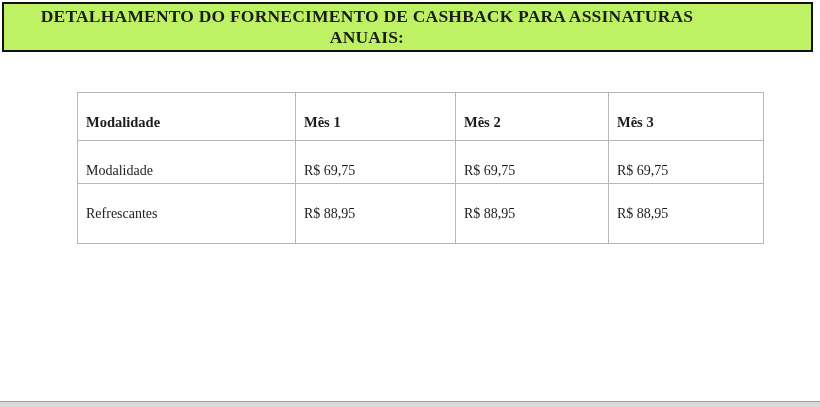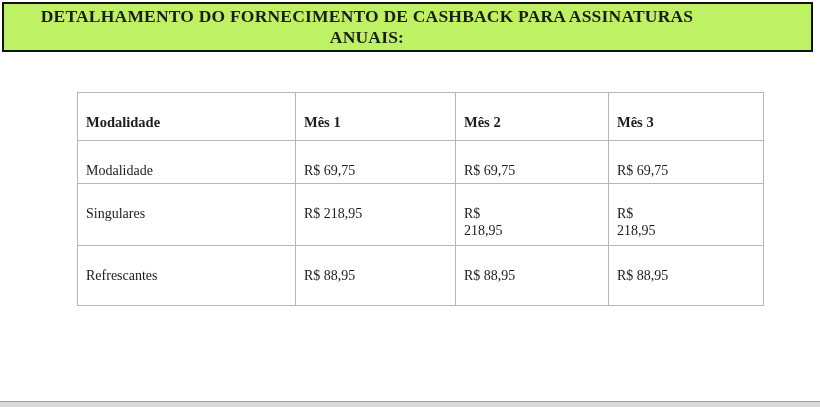--- a/index.html
+++ b/index.html
@@ -101,28 +101,20 @@
         <th>Mês 1</th>
         <th>Mês 2</th>
         <th>Mês 3</th>
       </tr>
       <tr style="height:42px">
         <td>Modalidade</td>
         <td>R$ 69,75</td>
         <td>R$ 69,75</td>
         <td>R$ 69,75</td>
       </tr>
-      <tr style="height:62px">
-        <td>Singulares</td>
-        <td>R$ 218,95</td>
-        <td>R$
-218,95</td>
-        <td>R$
-218,95</td>
-      </tr>
       <tr style="height:60px">
         <td>Refrescantes</td>
         <td>R$ 88,95</td>
         <td>R$ 88,95</td>
         <td>R$ 88,95</td>
       </tr>
     </tbody>
   </table>
 
   <div class="bottom-band"></div>

